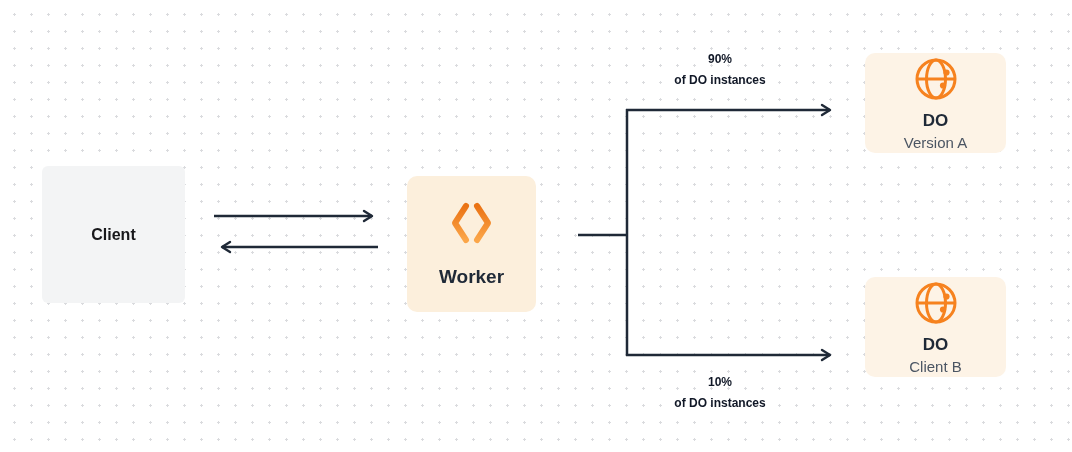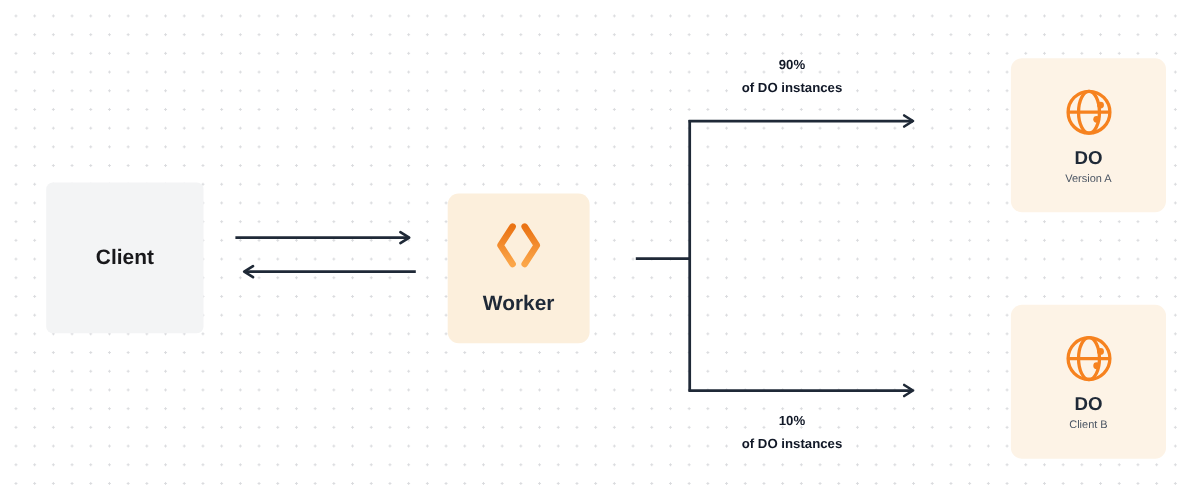--- a/index.html
+++ b/index.html
@@ -33,53 +33,53 @@
     justify-content: center;
     box-sizing: border-box;
   }
   .client-node {
     left: 42px; top: 166px;
     width: 143px; height: 137px;
     background: #f3f4f5;
     border-radius: 6px;
   }
   .client-label {
-    font-size: 19px;
+    font-size: 16px;
     font-weight: 700;
     color: #18181b;
   }
   .worker-node {
     left: 407px; top: 176px;
     width: 129px; height: 136px;
     background: #fcefdc;
     border-radius: 10px;
     gap: 21px;
   }
   .worker-label {
     font-size: 19px;
     font-weight: 700;
     color: #1f2937;
   }
   .do-node {
-    left: 919px;
-    width: 141px; height: 140px;
+    left: 865px;
+    width: 141px; height: 100px;
     background: #fdf3e6;
     border-radius: 10px;
     gap: 3px;
   }
   .do-node.a { top: 53px; }
   .do-node.b { top: 277px; }
   .do-title {
     font-size: 17px;
     font-weight: 700;
     color: #1f2937;
     margin-top: 6px;
   }
   .do-subtitle {
-    font-size: 10px;
+    font-size: 15px;
     font-weight: 400;
     color: #4b5563;
   }
   .split-label {
     position: absolute;
     left: 632px;
     width: 176px;
     text-align: center;
     color: #111827;
     font-size: 12px;

